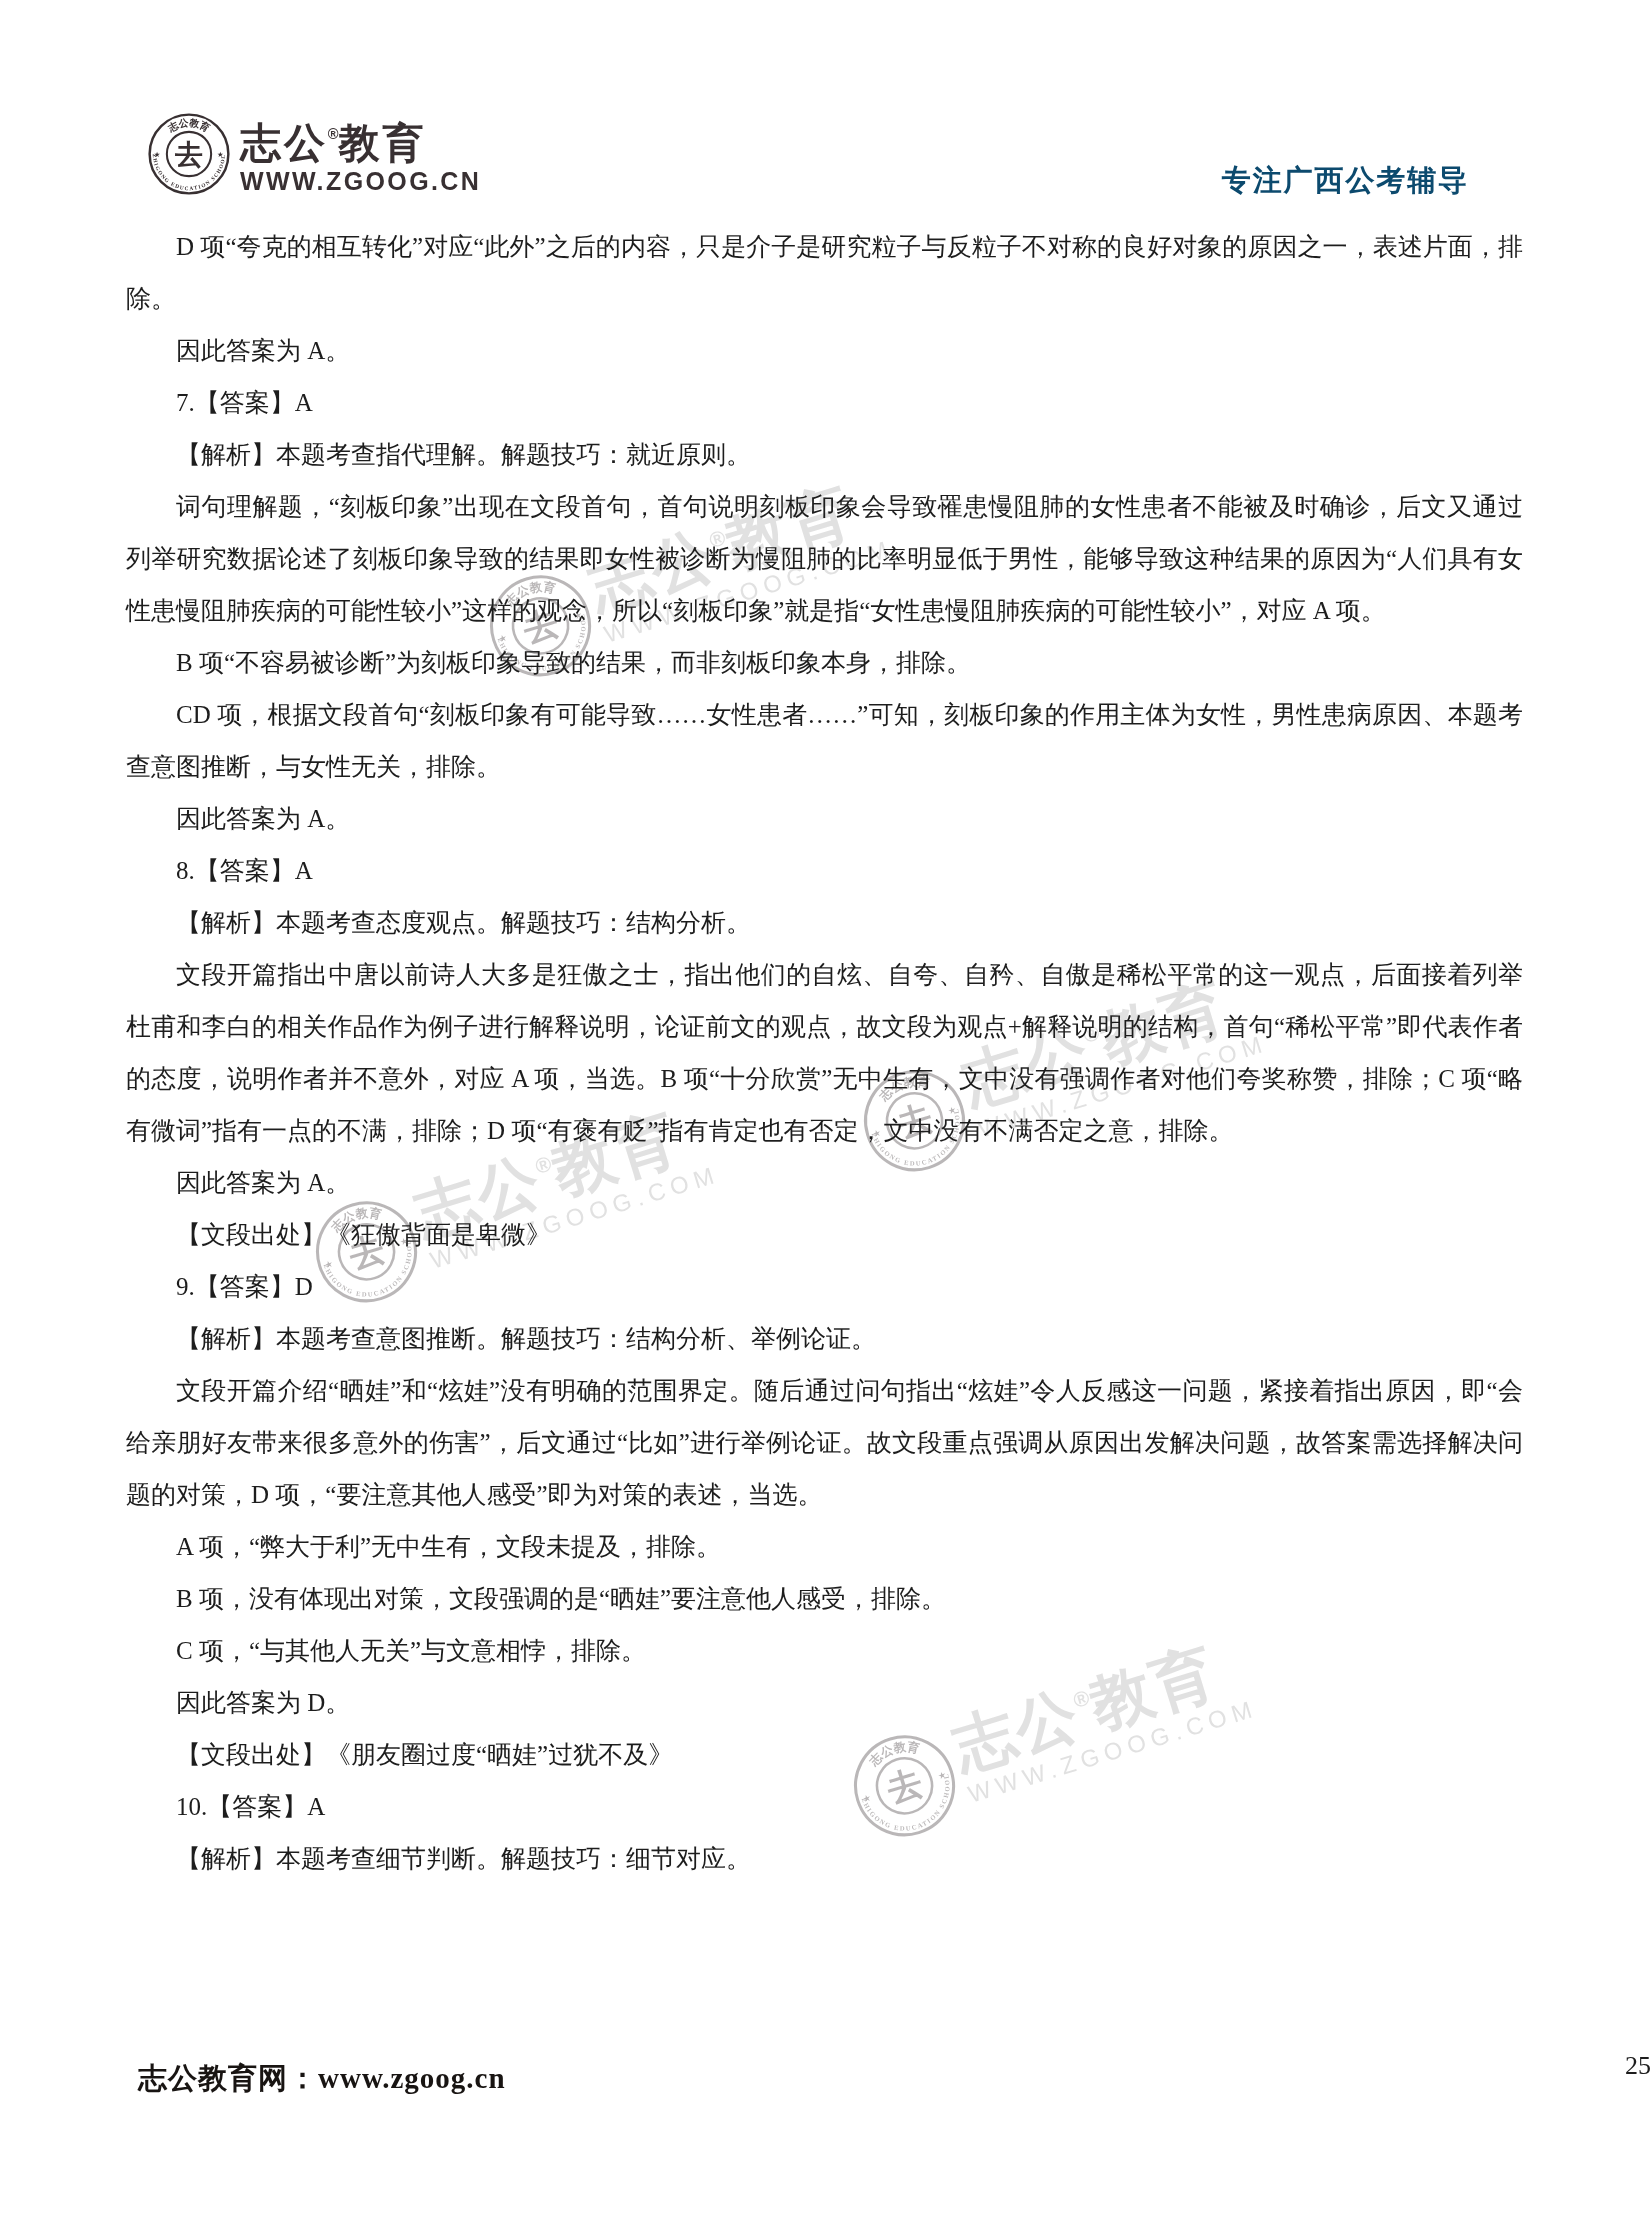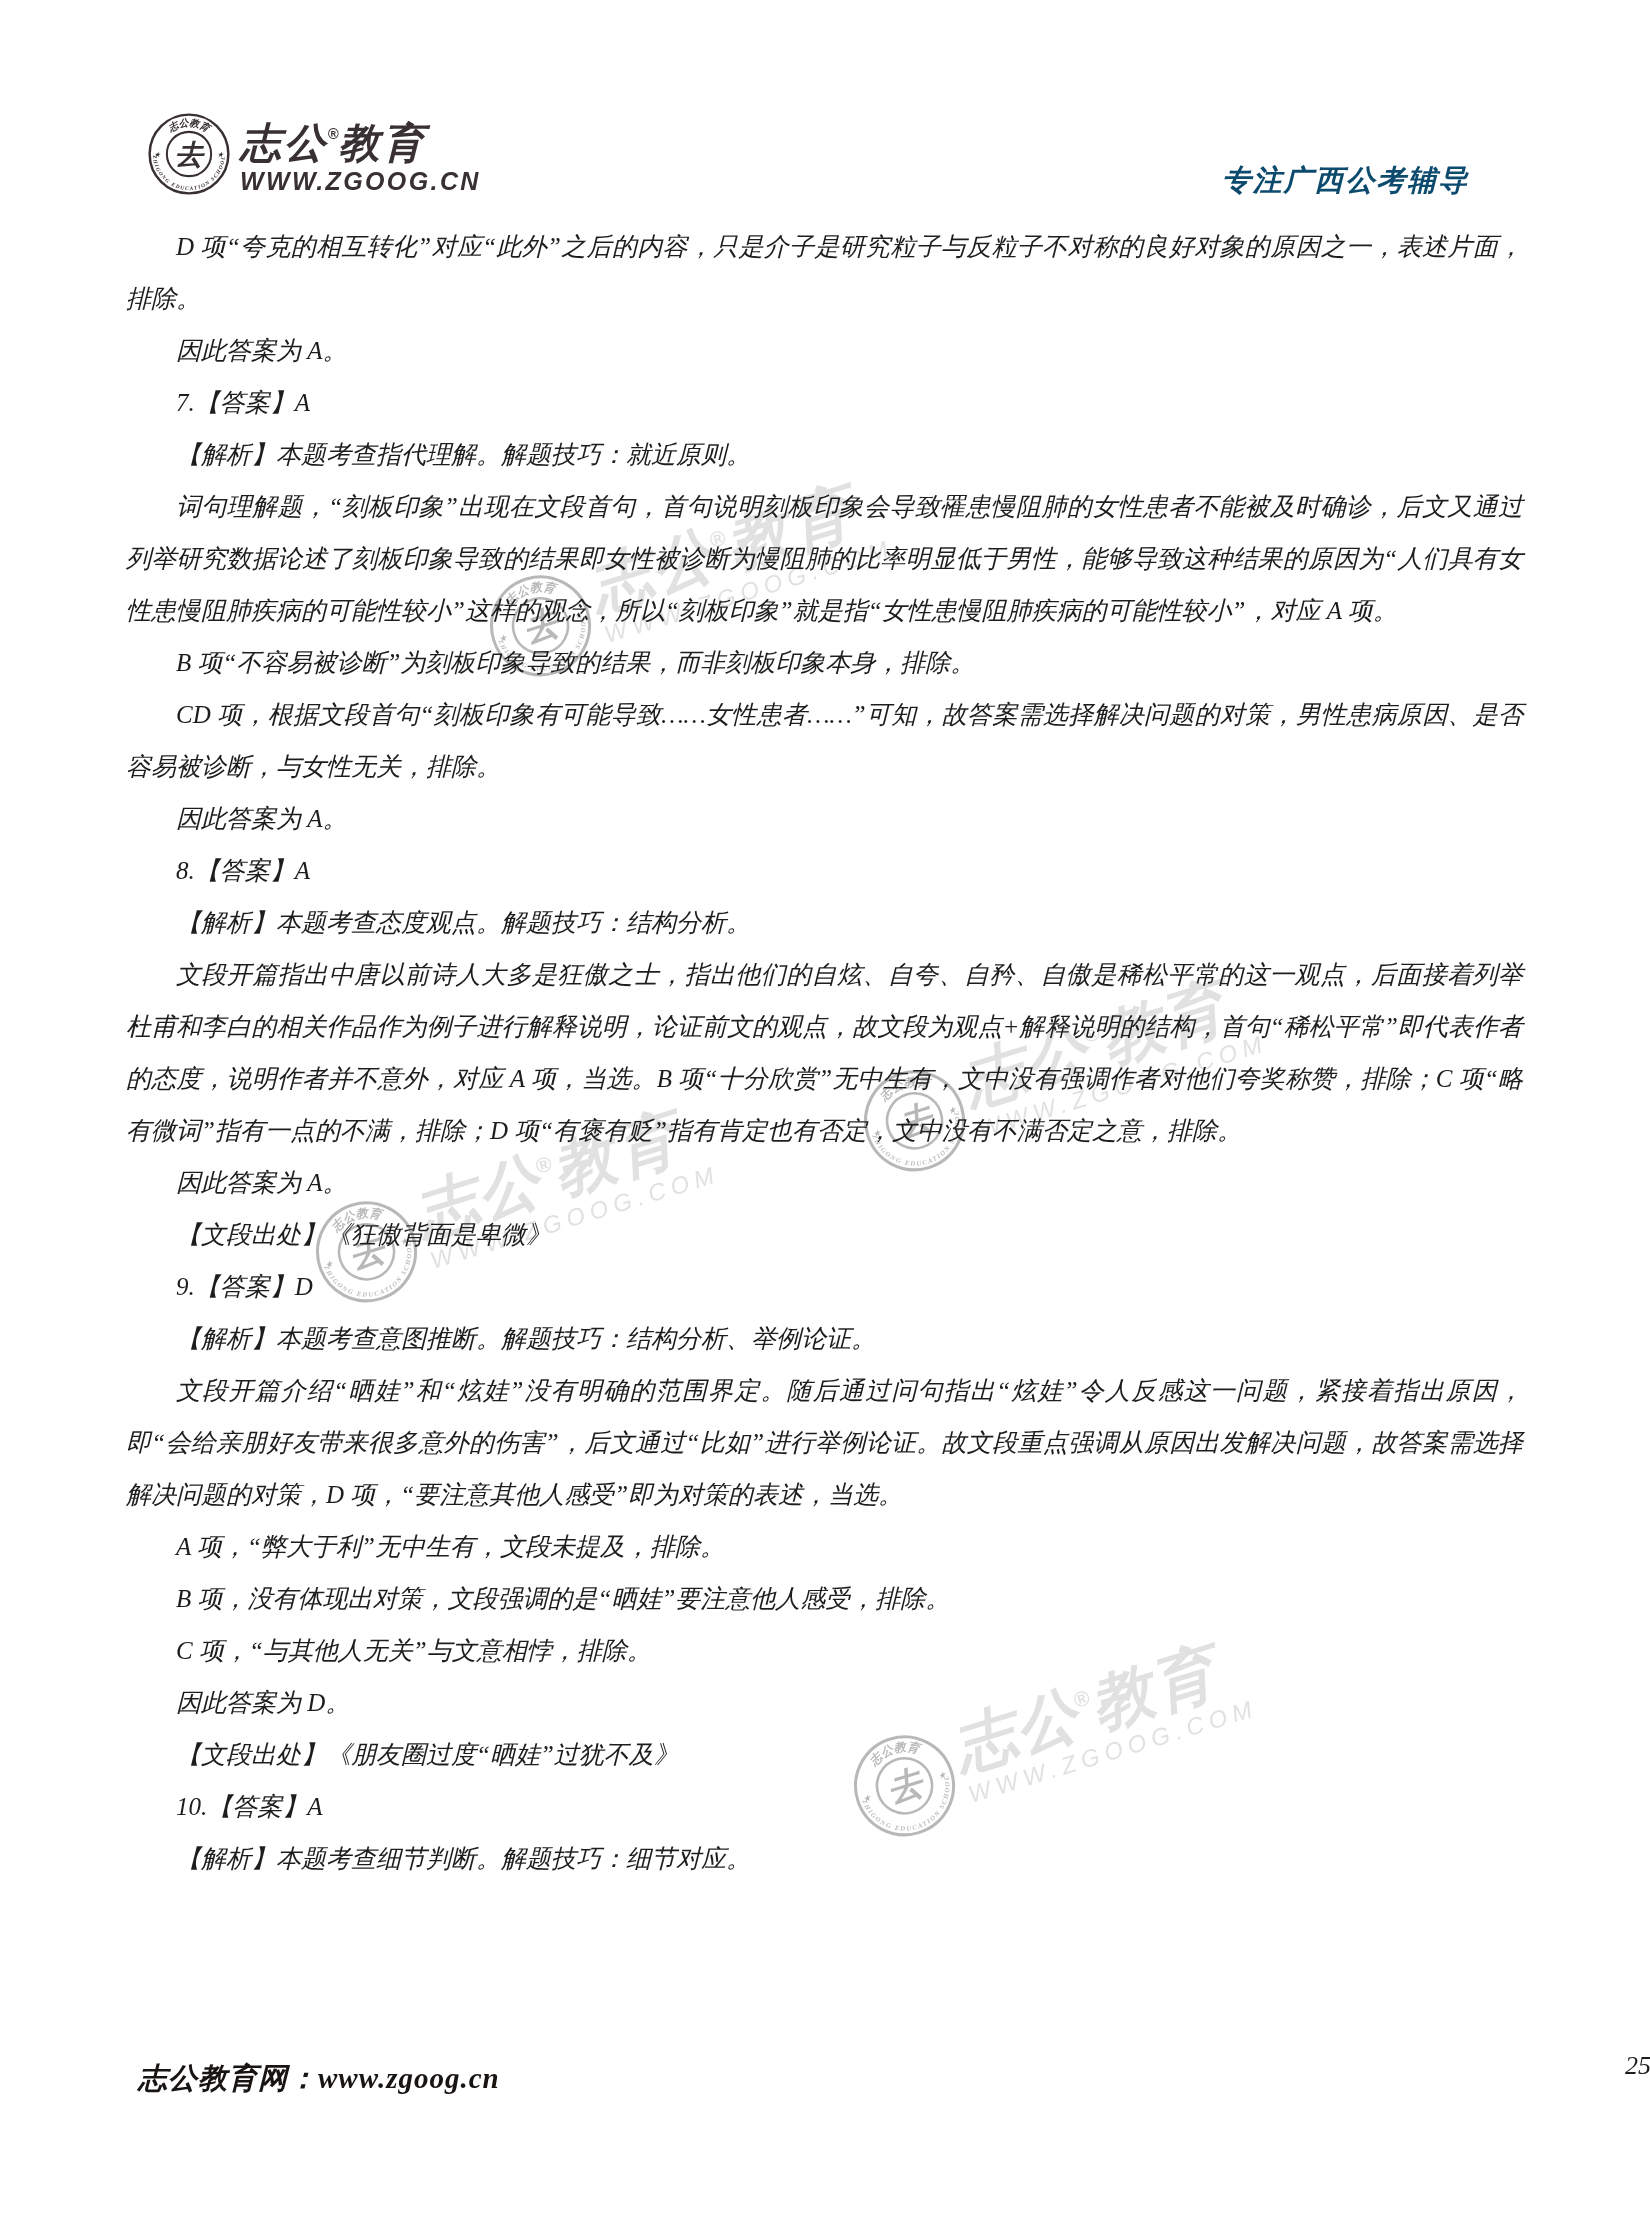--- a/index.html
+++ b/index.html
@@ -3,21 +3,20 @@
 <meta charset="utf-8">
 <style>
   html,body { margin:0; padding:0; background:#ffffff; }
   .page {
     position:relative;
     width:1651px; height:2223px;
     background:#ffffff;
     overflow:hidden;
     font-family:"Liberation Serif","DejaVu Serif",serif;
     color:#1d1d1d;
-    font-style:italic;
   }
 
   
   .seal { color:#383032; }
   .header-seal { position:absolute; left:148px; top:113px; width:82px; height:82px; }
   .logo-block { position:absolute; left:240px; top:113px; }
   .logo-brand {
     font-family:"Liberation Sans","DejaVu Sans",sans-serif;
     font-weight:bold; font-size:41px; line-height:43px;
     letter-spacing:2.9px; color:#383032; white-space:nowrap;
@@ -150,21 +149,21 @@
     </div>
   </div>
 
   <div class="body-text">
     <p>D 项“夸克的相互转化”对应“此外”之后的内容，只是介子是研究粒子与反粒子不对称的良好对象的原因之一，表述片面，排除。</p>
     <p>因此答案为 A。</p>
     <p>7.【答案】A</p>
     <p>【解析】本题考查指代理解。解题技巧：就近原则。</p>
     <p>词句理解题，“刻板印象”出现在文段首句，首句说明刻板印象会导致罹患慢阻肺的女性患者不能被及时确诊，后文又通过列举研究数据论述了刻板印象导致的结果即女性被诊断为慢阻肺的比率明显低于男性，能够导致这种结果的原因为“人们具有女性患慢阻肺疾病的可能性较小”这样的观念，所以“刻板印象”就是指“女性患慢阻肺疾病的可能性较小”，对应 A 项。</p>
     <p>B 项“不容易被诊断”为刻板印象导致的结果，而非刻板印象本身，排除。</p>
-    <p>CD 项，根据文段首句“刻板印象有可能导致……女性患者……”可知，故答案需选择解决问题的对策，男性患病原因、是否容易被诊断，与女性无关，排除。</p>
+    <p>CD 项，根据文段首句“刻板印象有可能导致……女性患者……”可知，刻板印象的作用主体为女性，男性患病原因、本题考查意图推断，与女性无关，排除。</p>
     <p>因此答案为 A。</p>
     <p>8.【答案】A</p>
     <p>【解析】本题考查态度观点。解题技巧：结构分析。</p>
     <p>文段开篇指出中唐以前诗人大多是狂傲之士，指出他们的自炫、自夸、自矜、自傲是稀松平常的这一观点，后面接着列举杜甫和李白的相关作品作为例子进行解释说明，论证前文的观点，故文段为观点+解释说明的结构，首句“稀松平常”即代表作者的态度，说明作者并不意外，对应 A 项，当选。B 项“十分欣赏”无中生有，文中没有强调作者对他们夸奖称赞，排除；C 项“略有微词”指有一点的不满，排除；D 项“有褒有贬”指有肯定也有否定，文中没有不满否定之意，排除。</p>
     <p>因此答案为 A。</p>
     <p>【文段出处】《狂傲背面是卑微》</p>
     <p>9.【答案】D</p>
     <p>【解析】本题考查意图推断。解题技巧：结构分析、举例论证。</p>
     <p>文段开篇介绍“晒娃”和“炫娃”没有明确的范围界定。随后通过问句指出“炫娃”令人反感这一问题，紧接着指出原因，即“会给亲朋好友带来很多意外的伤害”，后文通过“比如”进行举例论证。故文段重点强调从原因出发解决问题，故答案需选择解决问题的对策，D 项，“要注意其他人感受”即为对策的表述，当选。</p>
     <p>A 项，“弊大于利”无中生有，文段未提及，排除。</p>

